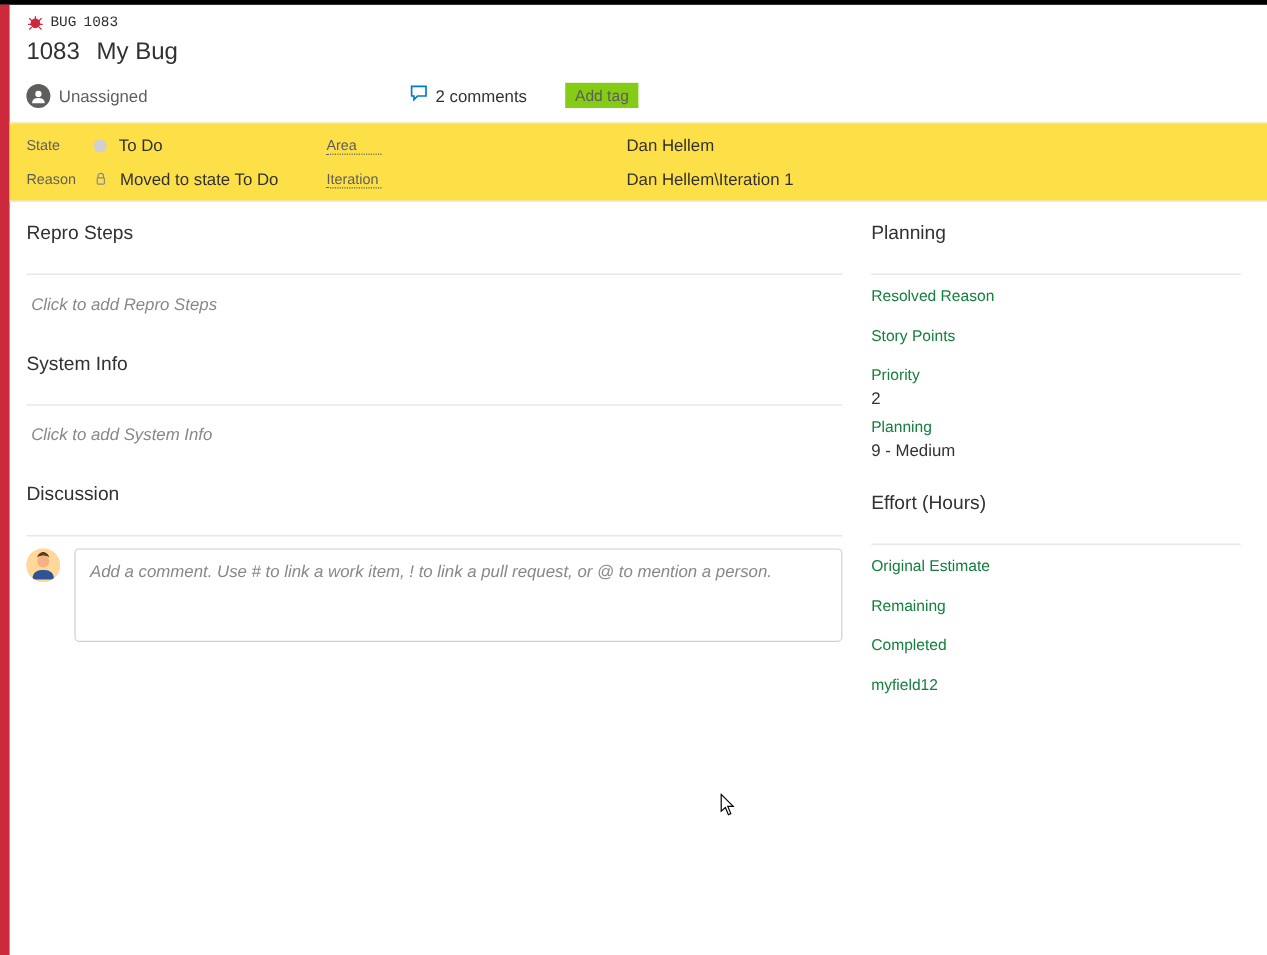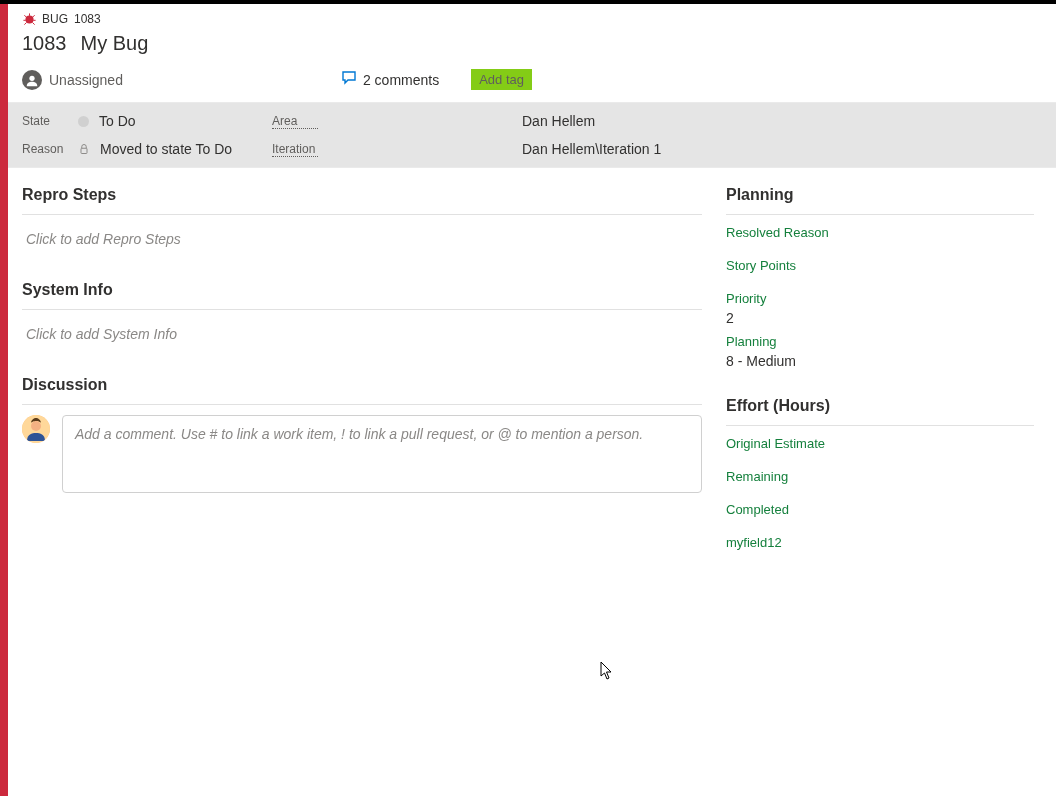--- a/index.html
+++ b/index.html
@@ -37,20 +37,21 @@
       flex-direction: column;
     }
     .header-section {
       padding: 8px 14px 12px 14px;
     }
     .breadcrumb {
       display: flex;
       align-items: center;
       gap: 6px;
       margin-bottom: 6px;
+      font-family: Liberation Mono, monospace;
     }
     .bug-icon {
       width: 14px;
       height: 14px;
       display: inline-flex;
       align-items: center;
       justify-content: center;
     }
     .breadcrumb-text {
       font-size: 12px;
@@ -111,21 +112,21 @@
     }
     .add-tag {
       background: #84cc16;
       color: #605e5c;
       font-size: 13px;
       padding: 3px 8px;
       cursor: pointer;
       margin-left: 14px;
     }
     .fields-band {
-      background: #e5e5e5;
+      background: #fde047;
       border-top: 1px solid #eaeaea;
       border-bottom: 1px solid #eaeaea;
       padding: 10px 14px;
     }
     .fields-grid {
       display: grid;
       grid-template-columns: 250px 250px auto;
       row-gap: 12px;
     }
     .field-cell {
@@ -167,23 +168,23 @@
       padding: 18px 14px;
       overflow-y: auto;
     }
     .right-col {
       width: 340px;
       padding: 18px 22px 18px 10px;
       overflow-y: auto;
     }
     .section-title {
       font-size: 16px;
-      font-weight: 700;
-      color: #323130;
-      padding-bottom: 10px;
+      font-weight: 400;
+      color: #323130;
+      padding-bottom: 24px;
       border-bottom: 1px solid #e1e1e1;
       margin-bottom: 10px;
     }
     .placeholder-text {
       color: #8a8886;
       font-style: italic;
       font-size: 14px;
       padding: 6px 4px;
       cursor: text;
     }
@@ -370,21 +371,21 @@
             <div class="planning-value"></div>
           </div>
 
           <div class="planning-field" style="margin-bottom:8px">
             <div class="planning-label">Priority</div>
             <div class="planning-value">2</div>
           </div>
 
           <div class="planning-field" style="margin-bottom:8px">
             <div class="planning-label">Planning</div>
-            <div class="planning-value">8 - Medium</div>
+            <div class="planning-value">9 - Medium</div>
           </div>
 
         </div>
 
         <div class="section-block">
           <div class="section-title">Effort (Hours)</div>
 
           <div class="planning-field">
             <div class="planning-label">Original Estimate</div>
             <div class="planning-value"></div>

